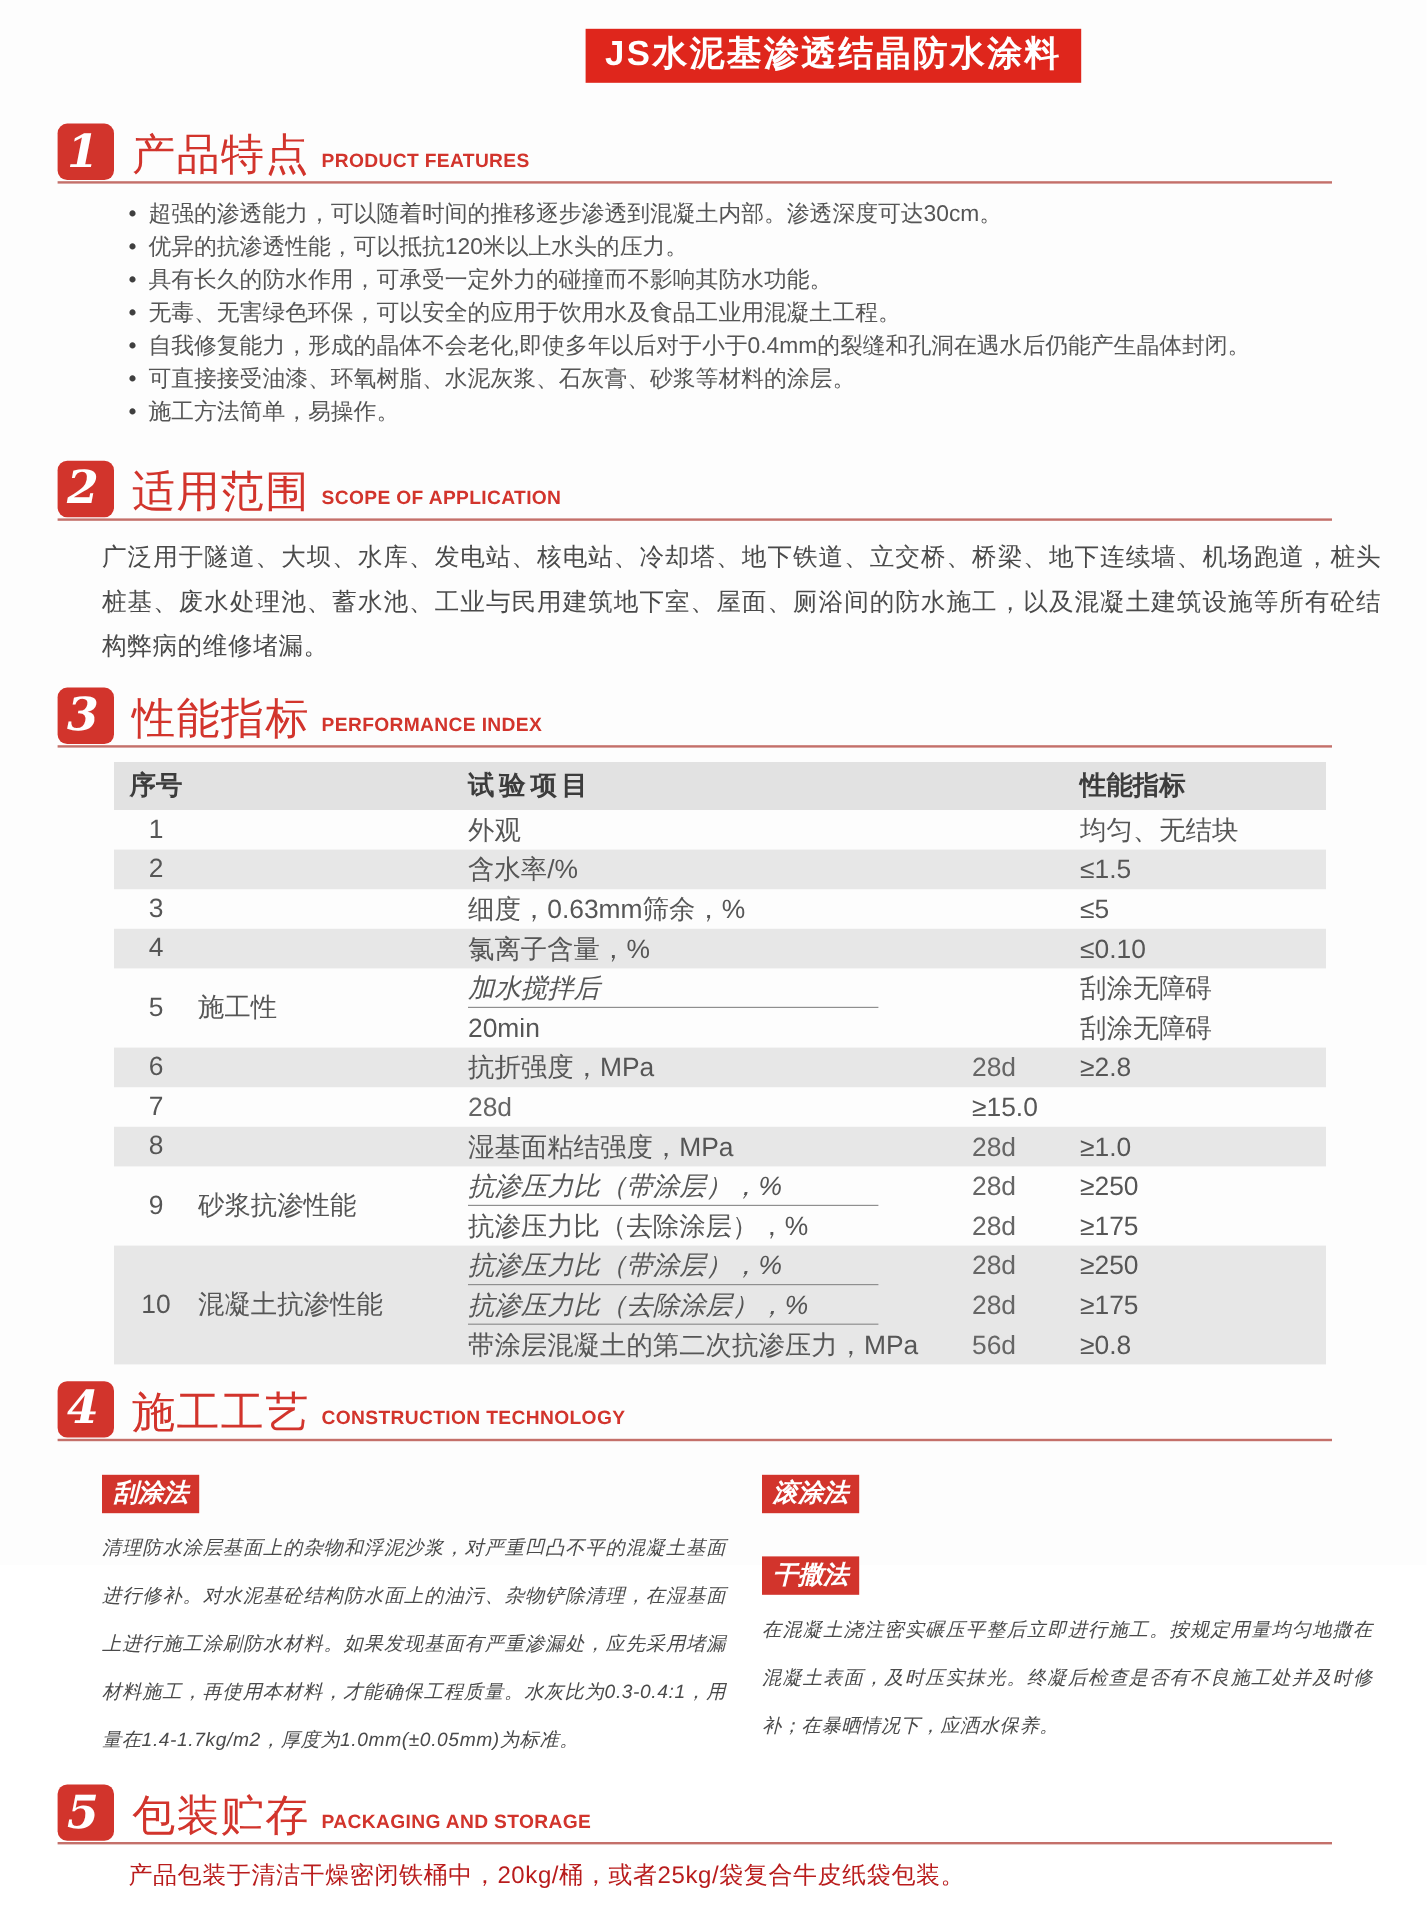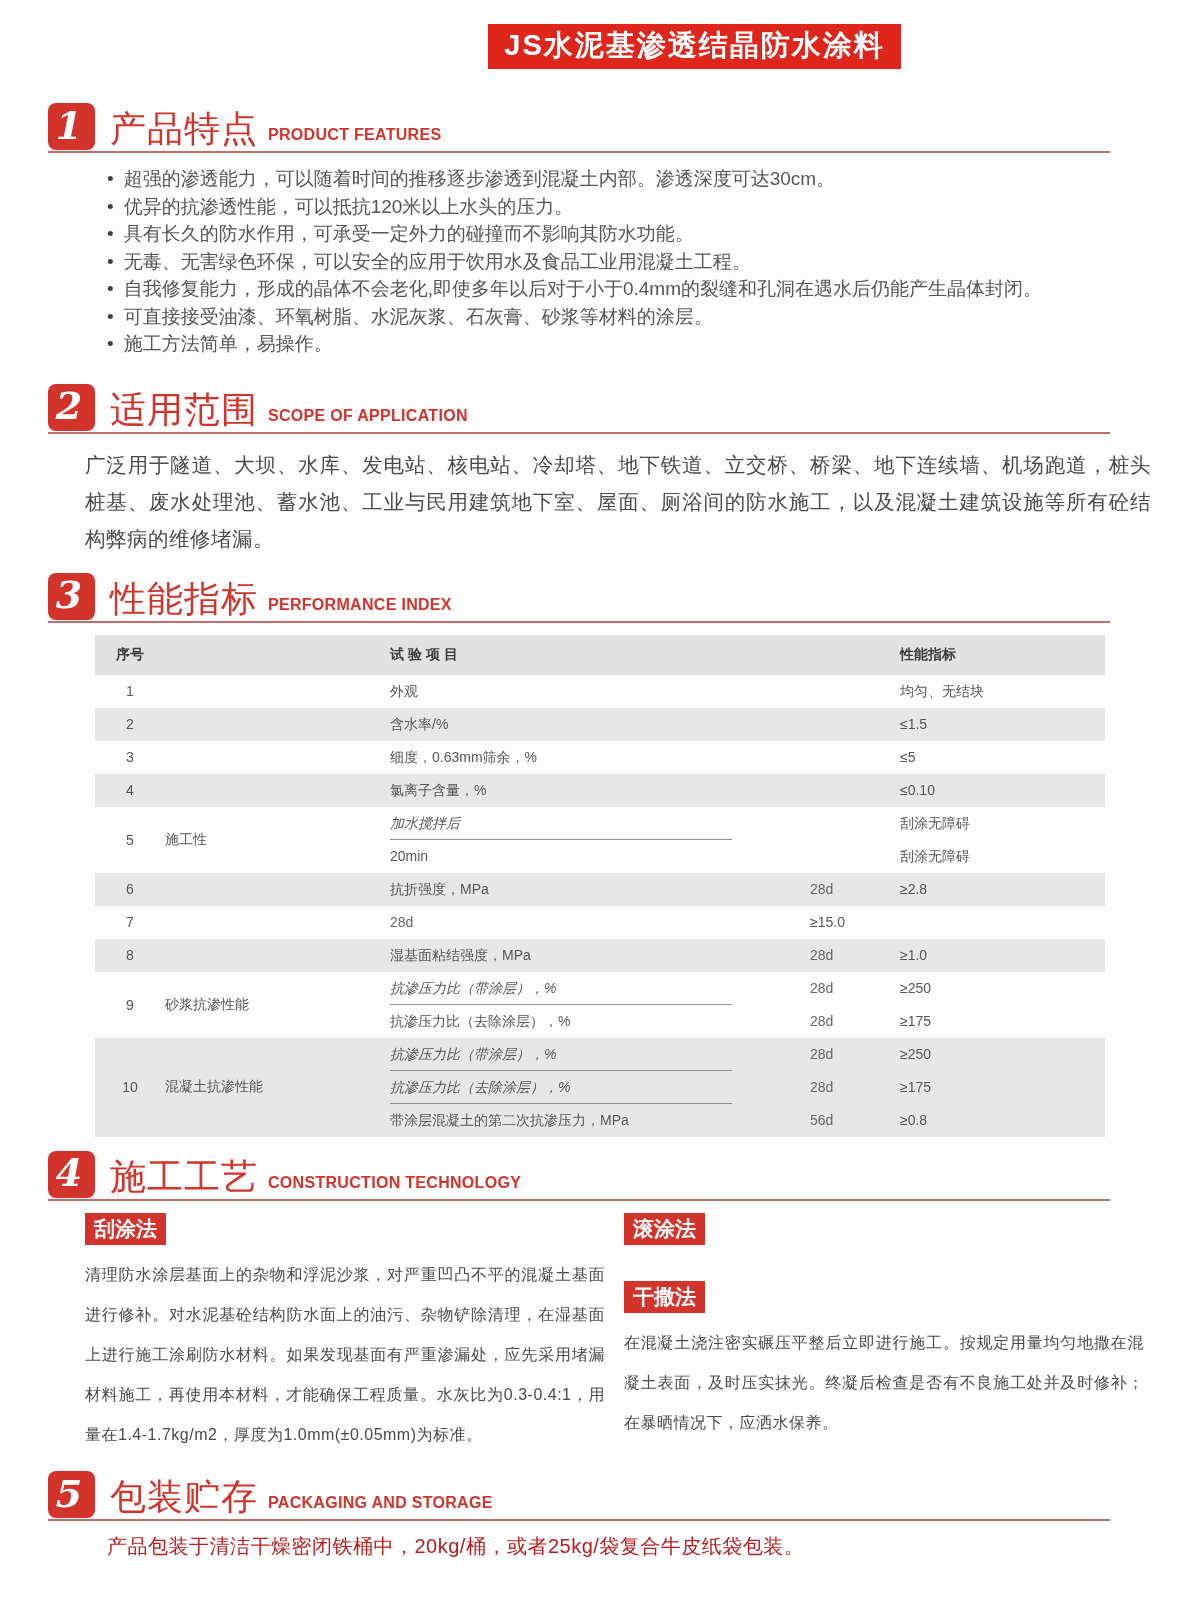--- a/index.html
+++ b/index.html
@@ -45,35 +45,35 @@
   .features li { display:flex; font-size:19px; color:#555; line-height:27.5px; }
   .bullet { margin-right:10px; color:#3f3f3f; }
 
   
   .scope-text {
     margin:12px 38px 0 85px; font-size:20.5px; line-height:37px;
     color:#4a4a4a; text-align:justify; letter-spacing:0.5px;
   }
 
   
-  .ptable { margin:12px 0 0 95px; width:1010px; font-size:14px; color:#565656; }
+  .ptable { margin:12px 0 0 95px; width:1010px; font-size:22px; color:#565656; }
   .trow {
     display:grid; grid-template-columns:70px 225px 420px 90px 205px;
     align-items:center;
   }
   .trow.shaded { background:#e7e7e7; }
   .trow.thead { background:#e2e2e2; height:40px; font-weight:bold; color:#3c3c3c; }
   .c.no { text-align:center; }
   .c.itemhead { letter-spacing:4px; }
   .sub { height:33px; line-height:33px; white-space:nowrap; }
   .c.item .sub.divided { border-bottom:1px solid #8f8f8f; width:342px;font-style:italic; }
   .c.age .sub { color:#666; }
 
   
-  .construction { display:flex; margin:12px 45px 0 85px; gap:19px; }
+  .construction { display:flex; margin:28px 45px 0 85px; gap:30px;font-style:italic; }
   .col-left { width:520px; }
   .col-right { flex:1; }
   .method-badge {
     display:inline-block; background:#d2342c; color:#fff;
     font-size:21px; font-weight:bold; padding:3px 9px; line-height:1.25;
   }
   .method-text {
     margin-top:10px; font-size:16px; line-height:40px;
     color:#4a4a4a; text-align:justify; letter-spacing:0.5px;
   }

